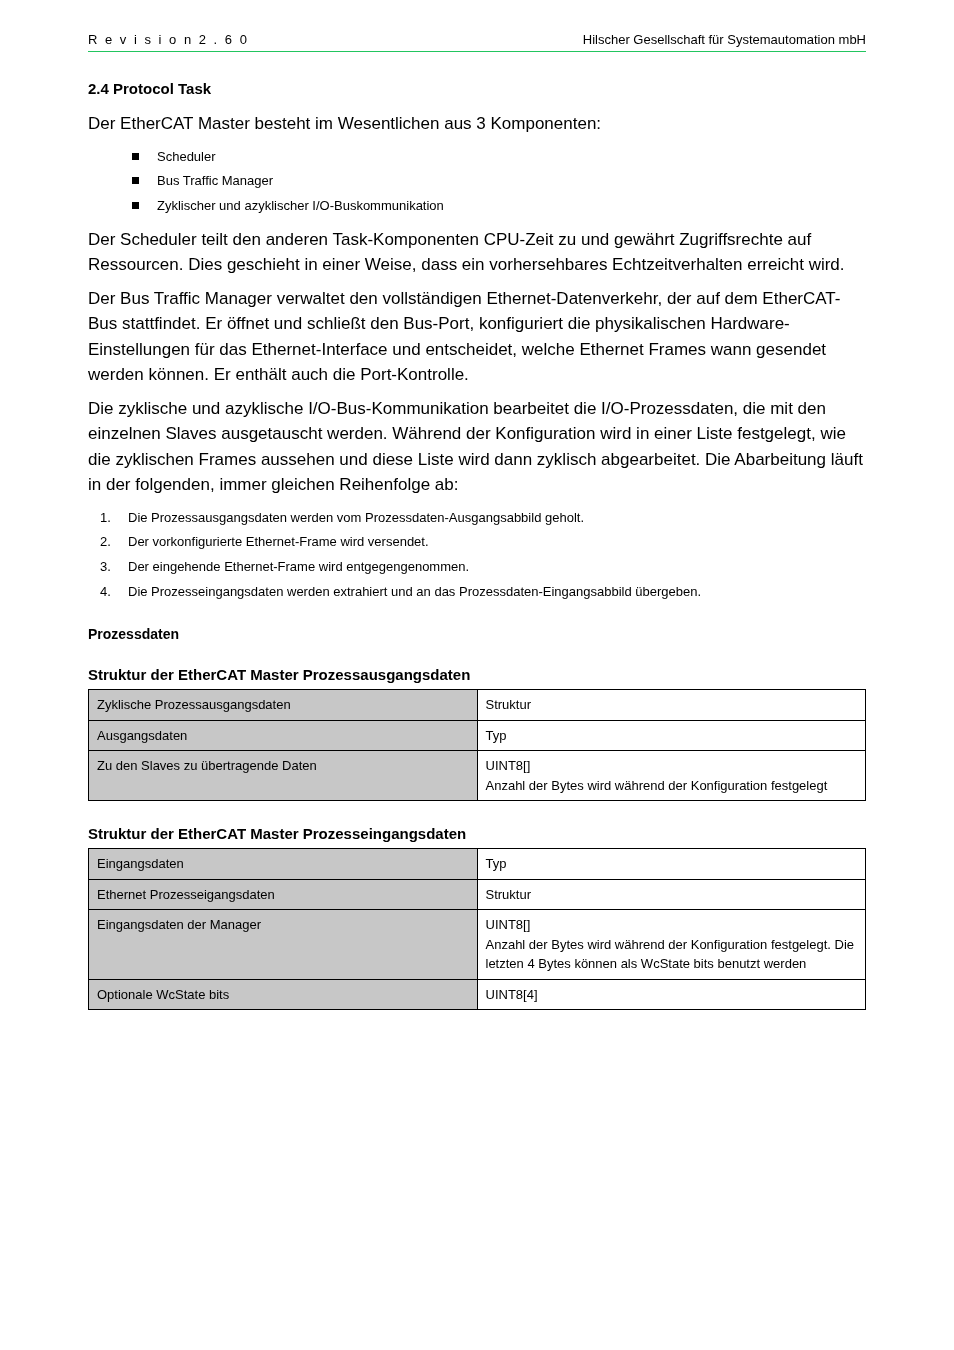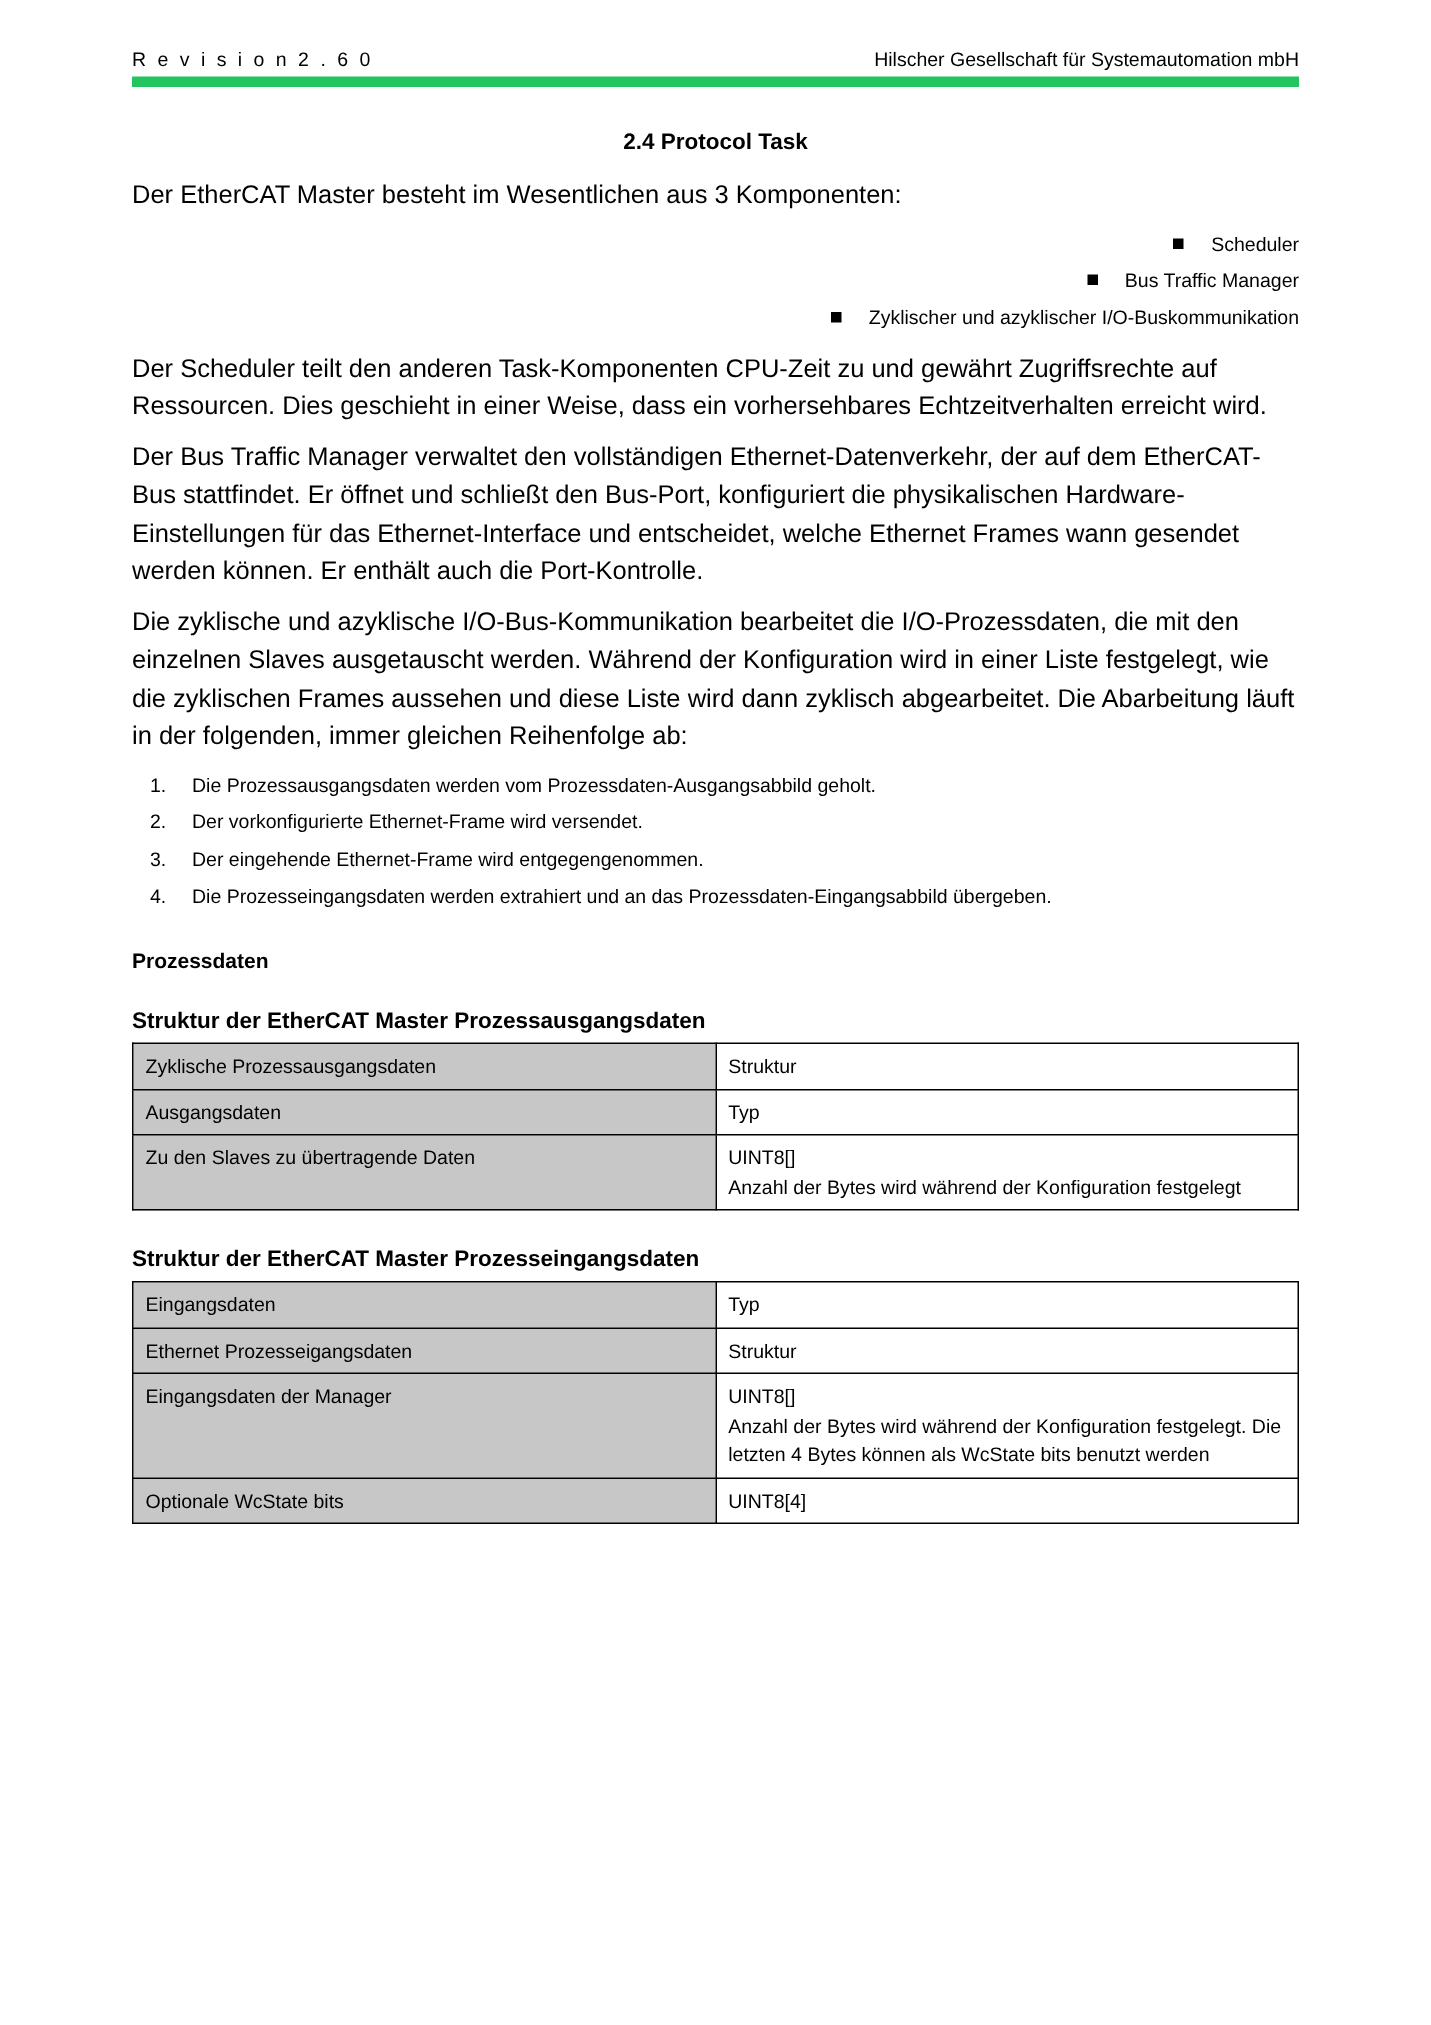--- a/index.html
+++ b/index.html
@@ -7,53 +7,51 @@
     margin: 0;
     background: #fff;
     font-family: "Helvetica Neue", Arial, sans-serif;
     color: #000;
     width: 954px;
   }
   .page {
     padding: 32px 88px 40px 88px;
   }
   .header {
-    border-bottom: 7px solid #22c55e;
+    border-bottom: 1px solid #22c55e;
     padding-bottom: 4px;
     margin-bottom: 28px;
   }
   .header-row {
     display: flex;
     justify-content: space-between;
     font-size: 13px;
   }
   .header-row .spaced { letter-spacing: 2px; }
   h2.section-num {
     font-size: 15px;
     font-weight: bold;
     margin: 28px 0 14px 0;
-    text-align: center;
   }
   h3.subhead {
     font-size: 14px;
     font-weight: bold;
     margin: 22px 0 10px 0;
   }
   p.body {
     font-size: 17px;
     line-height: 1.5;
     margin: 8px 0;
   }
   ul.bullets {
     list-style: none;
     padding: 0;
     margin: 6px 0 6px 44px;
     font-size: 13px;
     line-height: 1.9;
-    text-align: right;
   }
   ul.bullets li::before {
     content: "";
     display: inline-block;
     width: 7px; height: 7px;
     background: #000;
     margin-right: 18px;
     vertical-align: 1px;
   }
   ul.steps {

